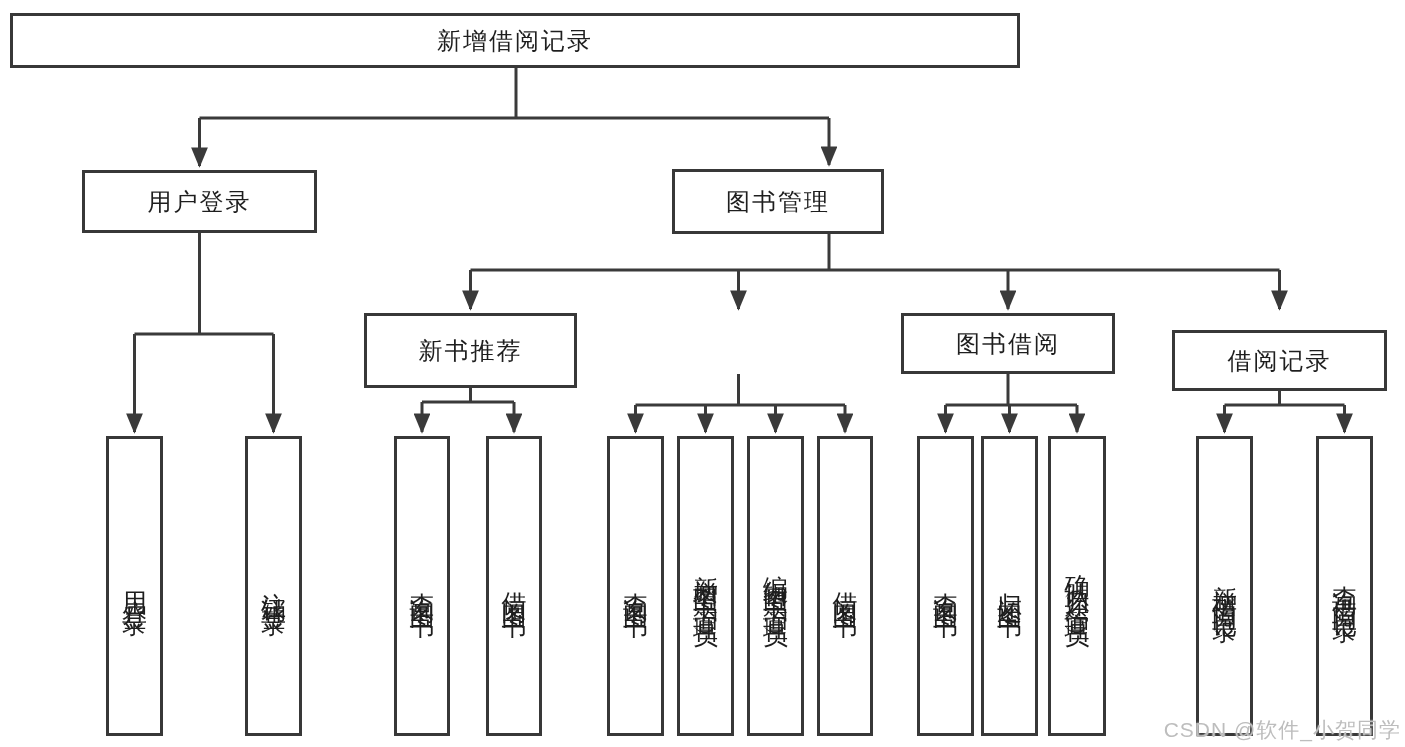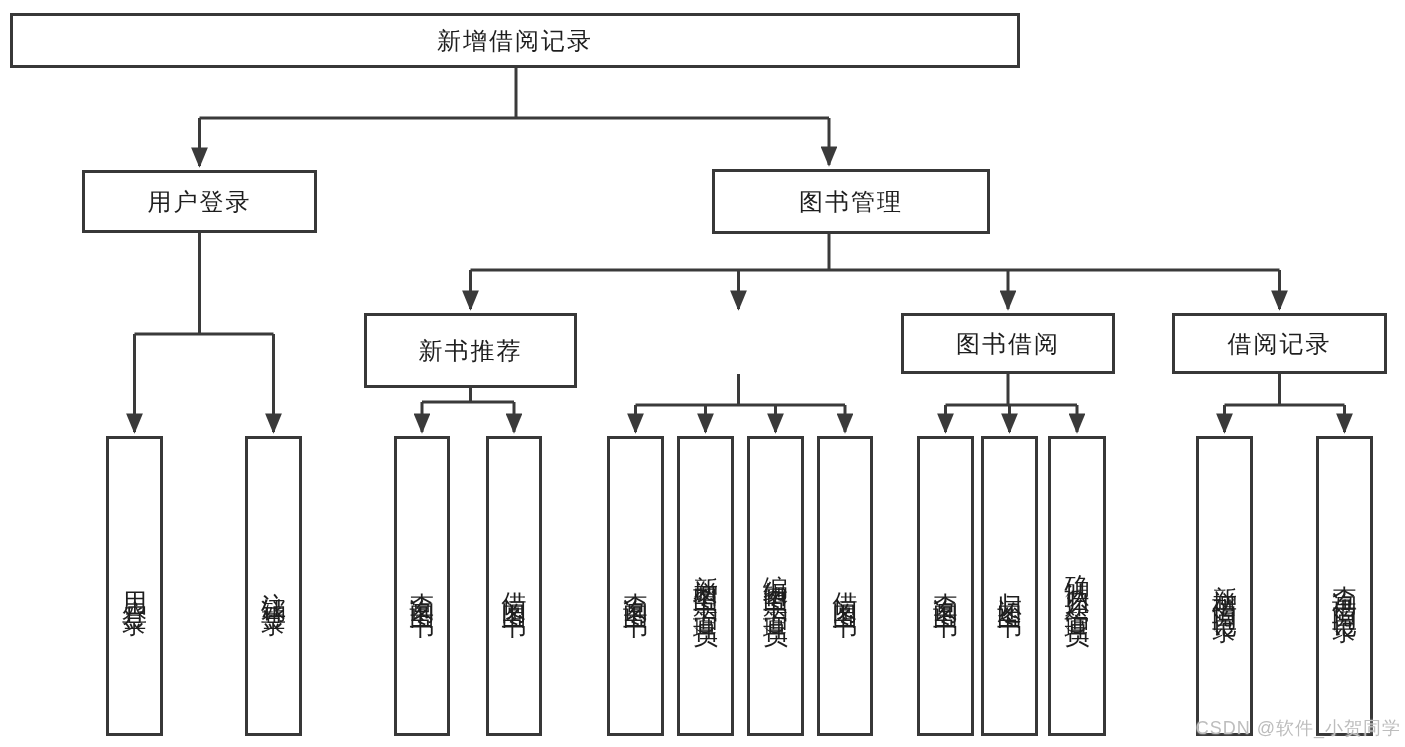--- a/index.html
+++ b/index.html
@@ -41,21 +41,21 @@
     writing-mode: vertical-rl;
     font-size: 25px;
     letter-spacing: 7px;
     white-space: normal;
     line-height: 1;
   }
   .watermark {
     position: absolute;
     top: 716px;
     right: 4px;
-    font-size: 18px;
+    font-size: 21px;
     color: #bdbdbd;
     text-shadow: 0 0 2px #ffffff;
     letter-spacing: 1px;
     z-index: 5;
     white-space: nowrap;
   }
 </style>
 </head>
 <body>
 
@@ -111,31 +111,31 @@
     </g>
   </svg>
 
   <div class="node" style="left:10px;top:13px;width:1010px;height:55px">
     <span class="label">新增借阅记录</span>
   </div>
 
   <div class="node" style="left:82px;top:170px;width:235px;height:63px">
     <span class="label">用户登录</span>
   </div>
-  <div class="node" style="left:712px;top:169px;width:278px;height:65px">
+  <div class="node" style="left:672px;top:169px;width:212px;height:65px">
     <span class="label">图书管理</span>
   </div>
 
   <div class="node" style="left:364px;top:313px;width:213px;height:75px">
     <span class="label">新书推荐</span>
   </div>
   <div class="node" style="left:901px;top:313px;width:214px;height:61px">
     <span class="label">图书借阅</span>
   </div>
-  <div class="node" style="left:1172px;top:313px;width:215px;height:61px">
+  <div class="node" style="left:1172px;top:330px;width:215px;height:61px">
     <span class="label">借阅记录</span>
   </div>
 
   <div class="node leaf" style="left:106px;top:436px;width:57px;height:300px">
     <span class="label">用户登录</span>
   </div>
   <div class="node leaf" style="left:245px;top:436px;width:57px;height:300px">
     <span class="label">注销登录</span>
   </div>
   <div class="node leaf" style="left:394px;top:436px;width:56px;height:300px">

